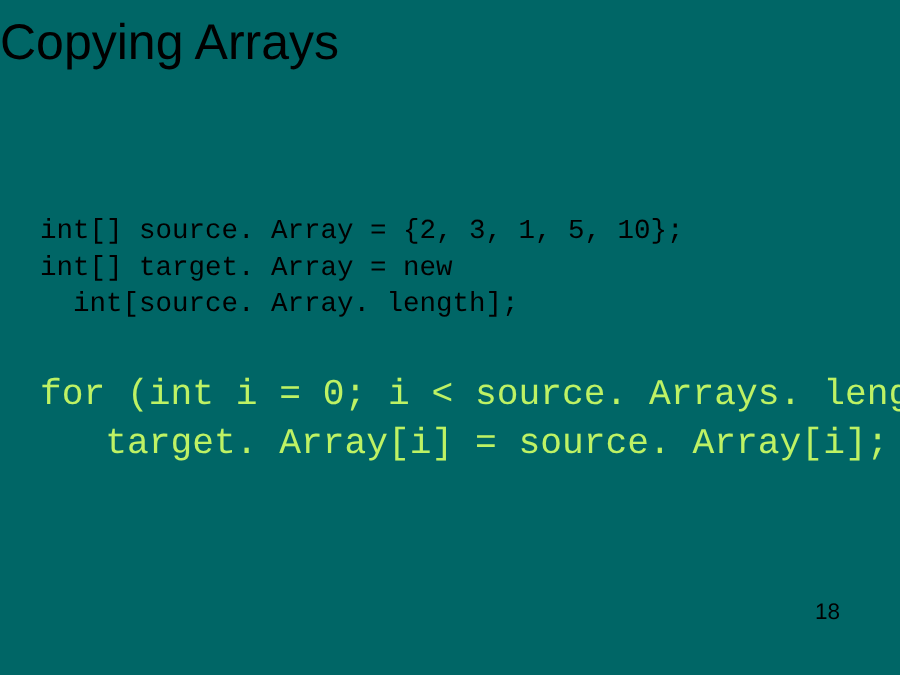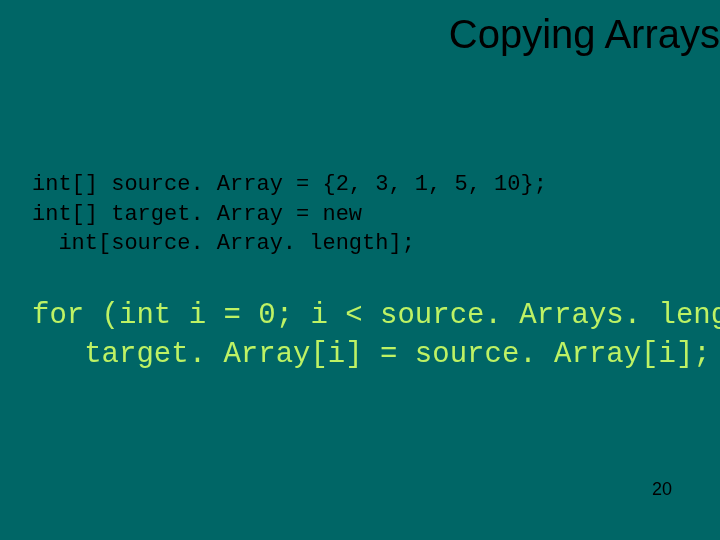--- a/index.html
+++ b/index.html
@@ -16,21 +16,21 @@
     position: relative;
     width: 720px;
     height: 540px;
     box-sizing: border-box;
   }
   .title {
     position: absolute;
     top: 12px;
     left: 0;
     width: 100%;
-    text-align: right;
+    text-align: left;
     font-size: 40px;
     font-weight: 400;
     color: #000000;
   }
   .subtitle {
     position: absolute;
     top: 118px;
     left: 32px;
     font-size: 26px;
     color: #000000;
@@ -68,14 +68,14 @@
 </head>
 <body>
 
 <div class="slide">
   <div class="title">Copying Arrays</div>
   <div class="code1">int[] source. Array = {2, 3, 1, 5, 10};
 int[] target. Array = new
   int[source. Array. length];</div>
   <div class="code2">for (int i = 0; i &lt; source. Arrays. length; i++)
    target. Array[i] = source. Array[i];</div>
-  <div class="pagenum">20</div>
+  <div class="pagenum">18</div>
 </div>
 
 </body></html>

